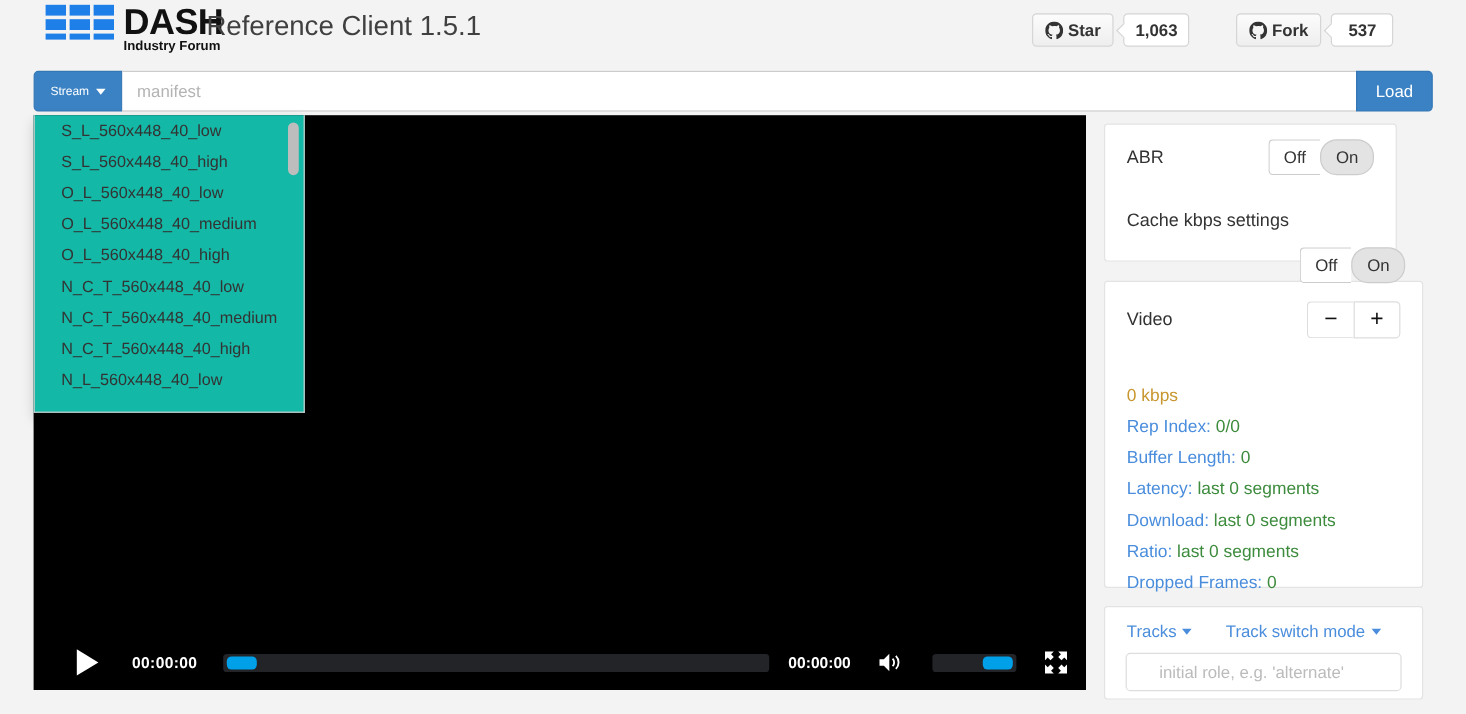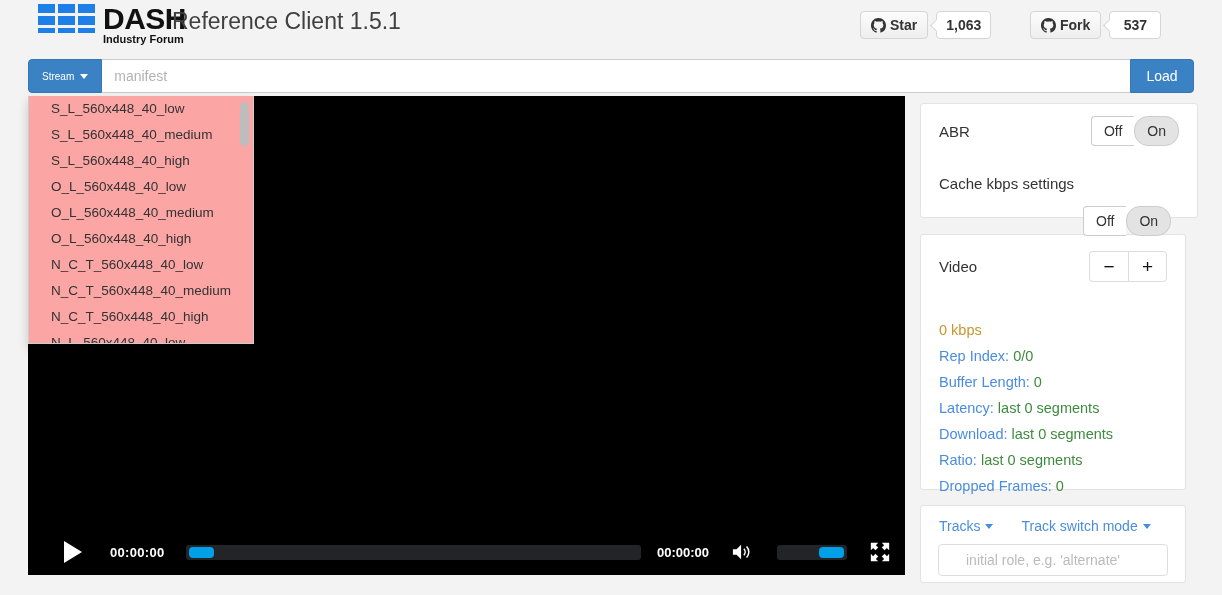--- a/index.html
+++ b/index.html
@@ -100,21 +100,21 @@
     background: #3a82c4; border: 1px solid #3477b4;
     border-radius: 0 4px 4px 0;
     color: #fff; font-size: 14px; cursor: pointer;
     font-family: "Liberation Sans", sans-serif;
   }
 
   
   .dropdown {
     position: absolute; left: 28px; top: 96px;
     width: 226px; height: 248px;
-    background: #fca5a5;
+    background: #14b8a6;
     border: 1px solid #ccc; border-top: none;
     box-shadow: 0 5px 10px rgba(0,0,0,.18);
     z-index: 30; overflow: hidden;
   }
   .dd-item {
     height: 26px; line-height: 26px;
     padding: 0 6px 0 22px;
     font-size: 13.5px; color: #333;
     white-space: nowrap; cursor: pointer;
   }
@@ -175,21 +175,21 @@
     position: absolute; right: 3px; top: 2px;
     width: 25px; height: 11px; background: #00a0e9; border-radius: 4px;
   }
   .fs-icon { width: 22px; height: 22px; cursor: pointer; }
 
   
   .panel {
     position: absolute;
     background: #fff; border: 1px solid #e3e3e3; border-radius: 3px;
   }
-  .panel-abr { left: 920px; top: 103px; width: 278px; height: 115px; }
+  .panel-abr { left: 920px; top: 103px; width: 244px; height: 115px; }
   .panel-video { left: 920px; top: 234px; width: 266px; height: 256px; }
   .panel-tracks { left: 920px; top: 505px; width: 266px; height: 78px; }
 
   .row {
     display: flex; align-items: center; justify-content: space-between;
     padding: 0 18px;
   }
   .panel-label { font-size: 15px; color: #333; }
 
   .toggle { display: flex; }
@@ -335,21 +335,20 @@
       <path fill="#fff" d="M2 2h8L7.5 4.5 10 7 7 10 4.5 7.5 2 10z"></path>
       <path fill="#fff" d="M22 2h-8l2.5 2.5L14 7l3 3 2.5-2.5L22 10z"></path>
       <path fill="#fff" d="M2 22h8l-2.5-2.5L10 17l-3-3-2.5 2.5L2 14z"></path>
       <path fill="#fff" d="M22 22h-8l2.5-2.5L14 17l3-3 2.5 2.5L22 14z"></path>
     </svg>
   </div>
 </div>
 
 <div class="dropdown">
   <div class="dd-item">S_L_560x448_40_low</div>
-  <div class="dd-item">S_L_560x448_40_medium</div>
   <div class="dd-item">S_L_560x448_40_high</div>
   <div class="dd-item">O_L_560x448_40_low</div>
   <div class="dd-item">O_L_560x448_40_medium</div>
   <div class="dd-item">O_L_560x448_40_high</div>
   <div class="dd-item">N_C_T_560x448_40_low</div>
   <div class="dd-item">N_C_T_560x448_40_medium</div>
   <div class="dd-item">N_C_T_560x448_40_high</div>
   <div class="dd-item">N_L_560x448_40_low</div>
   <div class="dd-scroll-track">
     <div class="dd-scroll-thumb"></div>

